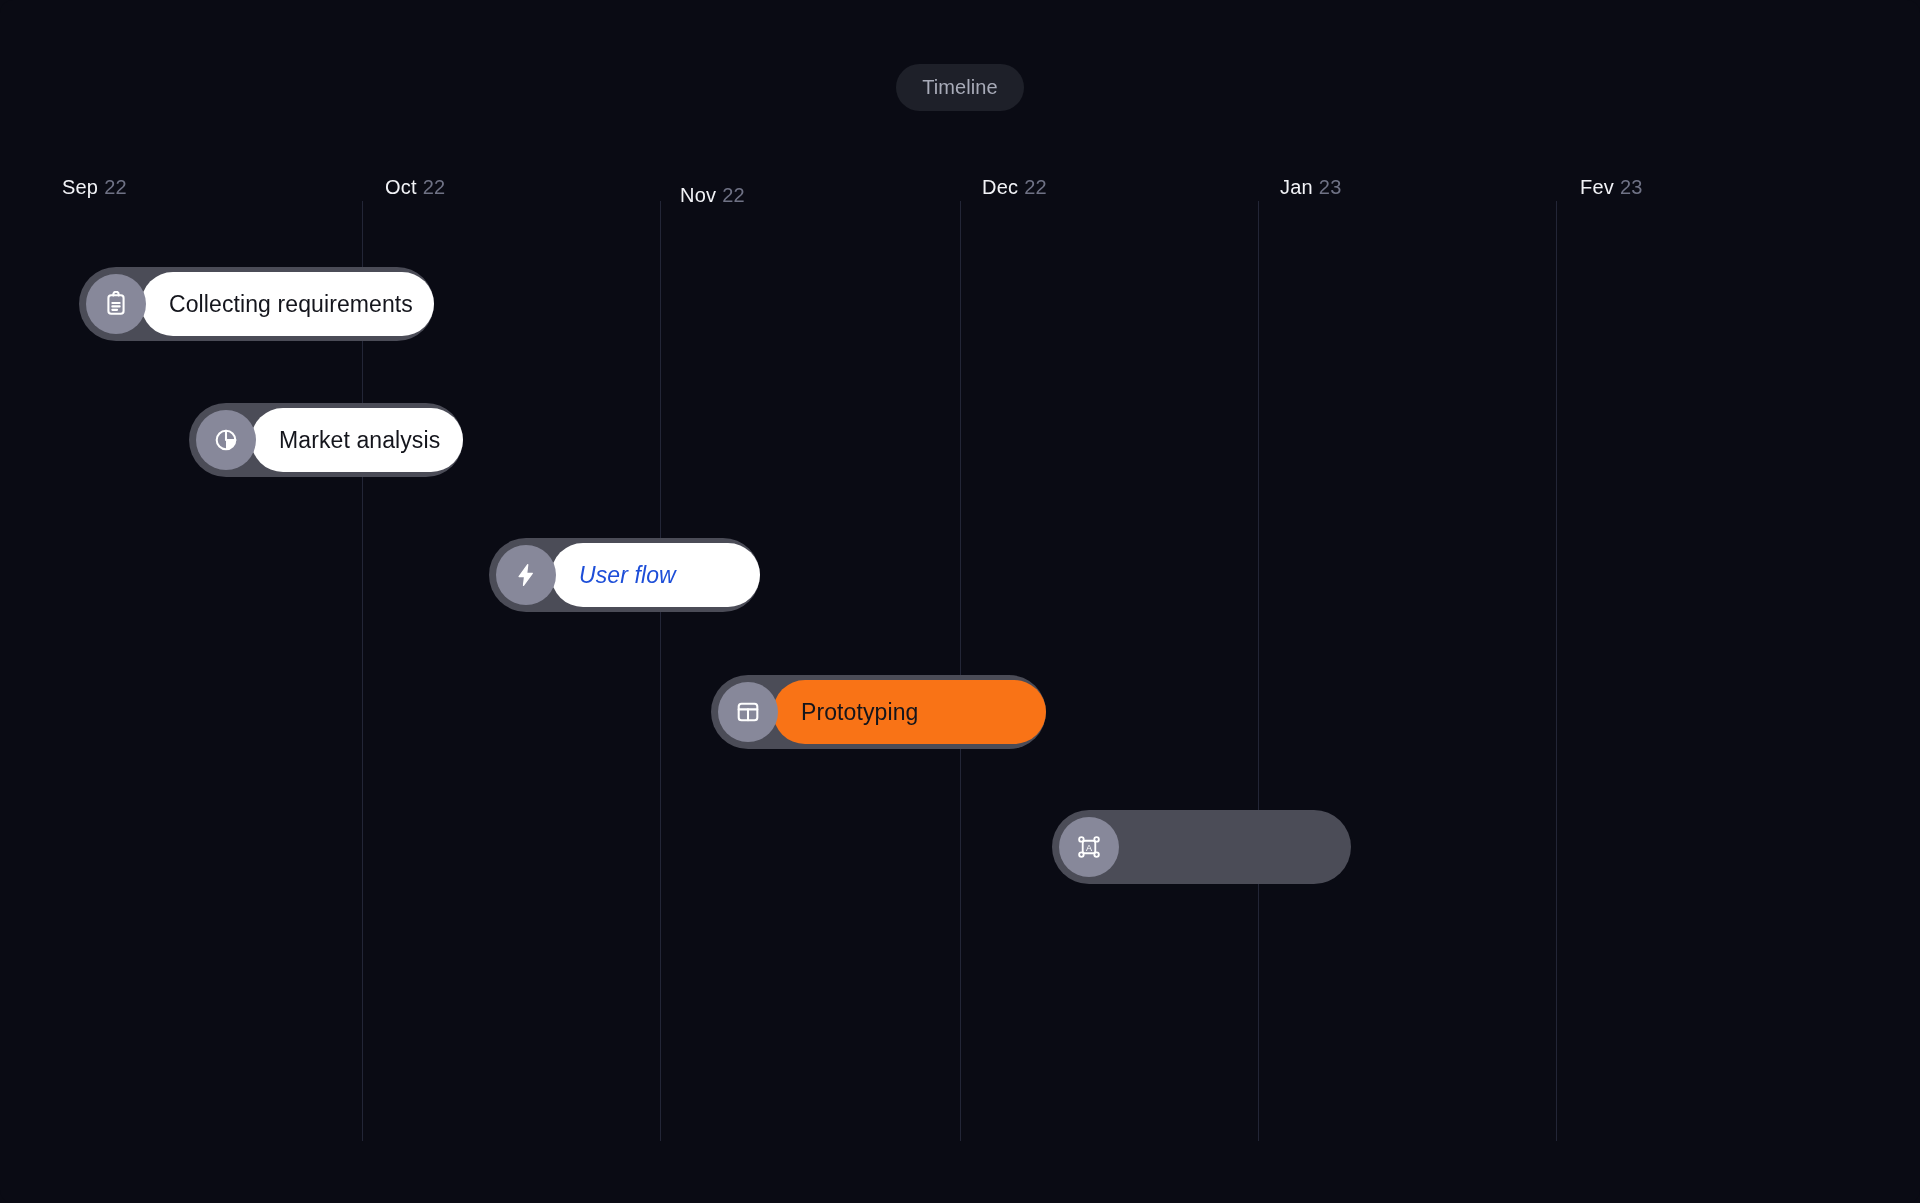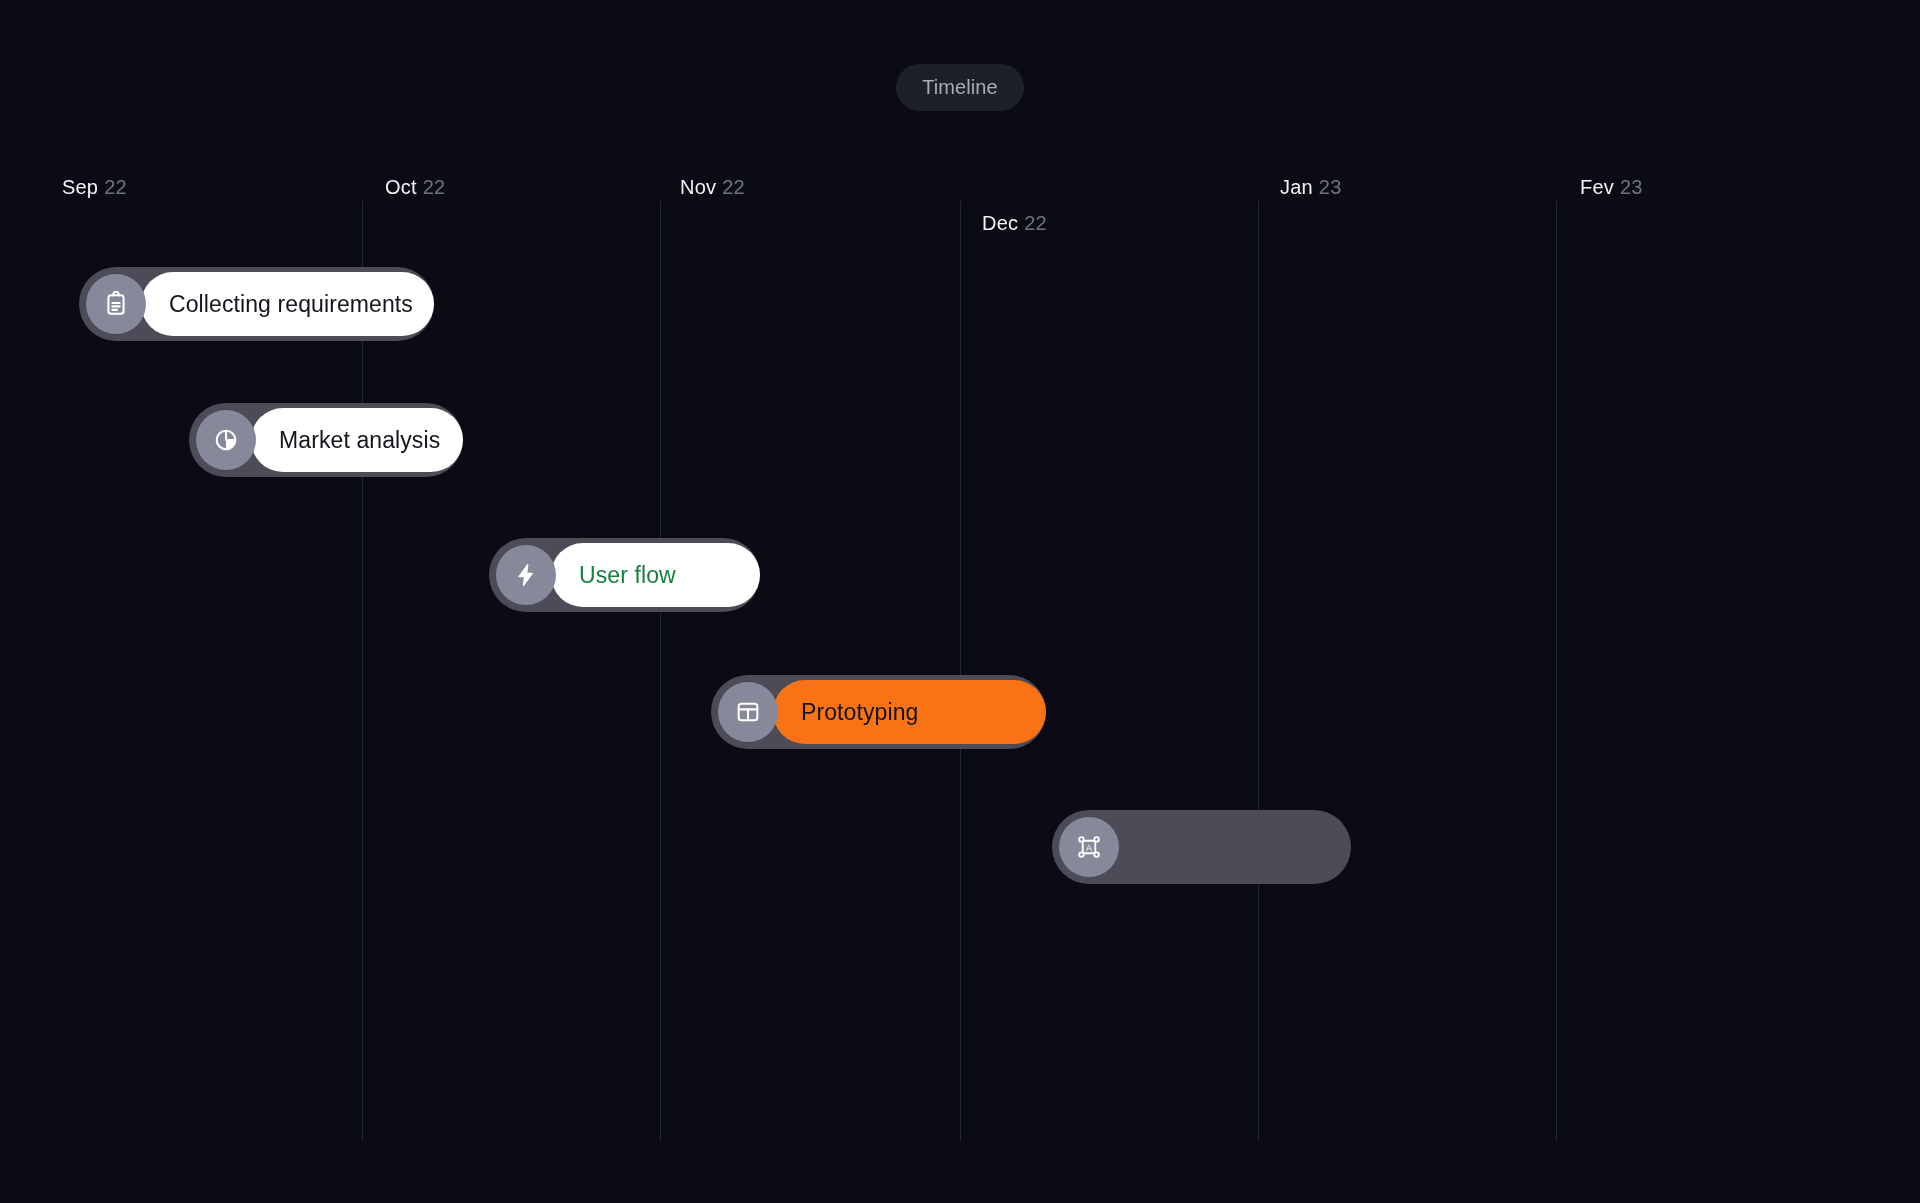--- a/index.html
+++ b/index.html
@@ -173,22 +173,22 @@
       <div class="grid-line" style="left: 362px; top: 201px; height: 940px; background: rgb(35, 38, 55);"></div>
       <div class="grid-line" style="left: 660px; top: 201px; height: 940px; background: rgb(35, 38, 55);"></div>
       <div class="grid-line" style="left: 960px; top: 201px; height: 940px; background: rgb(35, 38, 55);"></div>
       <div class="grid-line" style="left: 1258px; top: 201px; height: 940px; background: rgb(35, 38, 55);"></div>
       <div class="grid-line" style="left: 1556px; top: 201px; height: 940px; background: rgb(35, 38, 55);"></div>
     </div>
 
   <div class="months" id="months-layer">
       <div class="month" style="left: 62px;"><span class="m-name">Sep</span><span class="m-year">22</span></div>
       <div class="month" style="left: 385px;"><span class="m-name">Oct</span><span class="m-year">22</span></div>
-      <div class="month" style="left: 680px;"><span class="m-name">Nov</span><span class="m-year">22</span></div>
-      <div class="month" style="left: 982px; margin-top: 36px;"><span class="m-name">Dec</span><span class="m-year">22</span></div>
+      <div class="month" style="left: 680px; margin-top: 8px;"><span class="m-name">Nov</span><span class="m-year">22</span></div>
+      <div class="month" style="left: 982px;"><span class="m-name">Dec</span><span class="m-year">22</span></div>
       <div class="month" style="left: 1280px;"><span class="m-name">Jan</span><span class="m-year">23</span></div>
       <div class="month" style="left: 1580px;"><span class="m-name">Fev</span><span class="m-year">23</span></div>
     </div>
 
   <div class="tasks" id="tasks-layer">
       <div class="task-row" style="left: 64px; top: 267px; width: 355px;">
         <div class="task-tail" style="width: 355px; background: rgb(75, 76, 87);"></div>
         <div class="task-pill" style="width: 293px; background: rgb(255, 255, 255);">
           <span class="task-label" style="color: rgb(20, 21, 28);">Collecting requirements</span>
         </div>
@@ -211,21 +211,21 @@
           <svg viewBox="0 0 24 24" fill="none" stroke="#ffffff" stroke-width="1.9" stroke-linecap="round" stroke-linejoin="round">
             <circle cx="12" cy="12" r="8.6"></circle>
             <path d="M12 3.4V12h8.6"></path>
             <path d="M12 12 L20.6 12 A8.6 8.6 0 0 1 12 20.6 Z" fill="#ffffff" stroke="none"></path>
           </svg>
         </div>
       </div>
       <div class="task-row" style="left: 474px; top: 538px; width: 271px;">
         <div class="task-tail" style="width: 271px; background: rgb(75, 76, 87);"></div>
         <div class="task-pill" style="width: 209px; background: rgb(255, 255, 255);">
-          <span class="task-label" style="color: #15803d;">User flow</span>
+          <span class="task-label" style="color: #1d4ed8; font-style: italic;">User flow</span>
         </div>
         <div class="task-badge" style="background: rgb(135, 136, 154);">
           <svg viewBox="0 0 24 24" fill="#ffffff" stroke="#ffffff" stroke-width="1.2" stroke-linejoin="round">
             <path d="M13.6 2.5 5.6 13.4h5.1l-1 8.1 8.1-11h-5.2z"></path>
           </svg>
         </div>
       </div>
       <div class="task-row" style="left: 696px; top: 675px; width: 335px;">
         <div class="task-tail" style="width: 335px; background: rgb(75, 76, 87);"></div>
         <div class="task-pill" style="width: 273px; background: #f97316;">

